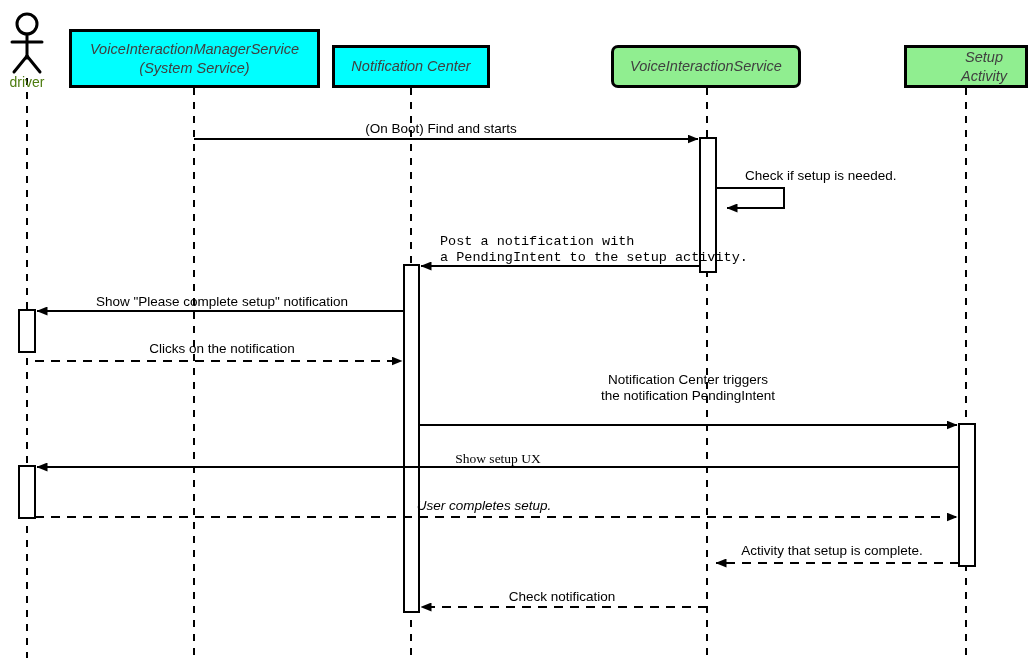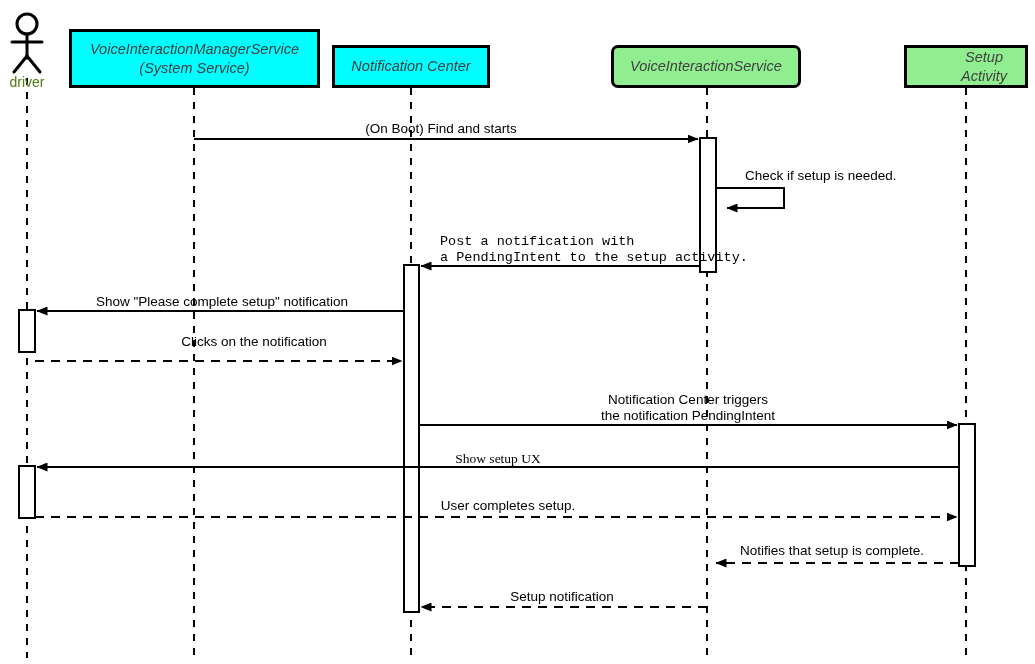--- a/index.html
+++ b/index.html
@@ -134,22 +134,22 @@
       <div class="part-box" style="left: 332px; top: 45px; width: 158px; height: 43px; background: rgb(0, 255, 255);">Notification Center</div>
       <div class="part-box" style="left: 611px; top: 45px; width: 190px; height: 43px; background: rgb(144, 238, 144); border-radius: 7px;">VoiceInteractionService</div>
       <div class="part-box" style="left: 904px; top: 45px; width: 124px; height: 43px; background: rgb(144, 238, 144); padding-left: 36px;">Setup Activity</div>
     </div>
   <div id="labels-layer">
       <div class="msg-label center" style="left: 441px; top: 121px; text-align: center;">(On Boot) Find and starts</div>
       <div class="msg-label left" style="left: 733px; top: 168px; margin-left: 12px;">Check if setup is needed.</div>
       <div class="msg-label left" style="left: 440px; top: 234px; font-family: Liberation Mono, monospace;">Post a notification with
 a PendingIntent to the setup activity.</div>
       <div class="msg-label center" style="left: 222px; top: 294px;">Show "Please complete setup" notification</div>
-      <div class="msg-label center" style="left: 222px; top: 334px; margin-left: 32px;">Clicks on the notification</div>
-      <div class="msg-label center" style="left: 688px; top: 392px; text-align: center;">Notification Center triggers
+      <div class="msg-label center" style="left: 222px; top: 341px;">Clicks on the notification</div>
+      <div class="msg-label center" style="left: 688px; top: 372px; text-align: center;">Notification Center triggers
 the notification PendingIntent</div>
       <div class="msg-label center" style="left: 498px; top: 451px; font-family: Liberation Serif, serif;">Show setup UX</div>
-      <div class="msg-label center" style="left: 508px; top: 498px;">User completes setup.</div>
-      <div class="msg-label center" style="left: 832px; top: 543px;">Notifies that setup is complete.</div>
-      <div class="msg-label center" style="left: 562px; top: 589px;">Setup notification</div>
+      <div class="msg-label center" style="left: 484px; top: 498px; font-style: italic;">User completes setup.</div>
+      <div class="msg-label center" style="left: 832px; top: 543px;">Activity that setup is complete.</div>
+      <div class="msg-label center" style="left: 562px; top: 589px;">Check notification</div>
     </div>
 
 </div>
 
 </body></html>

